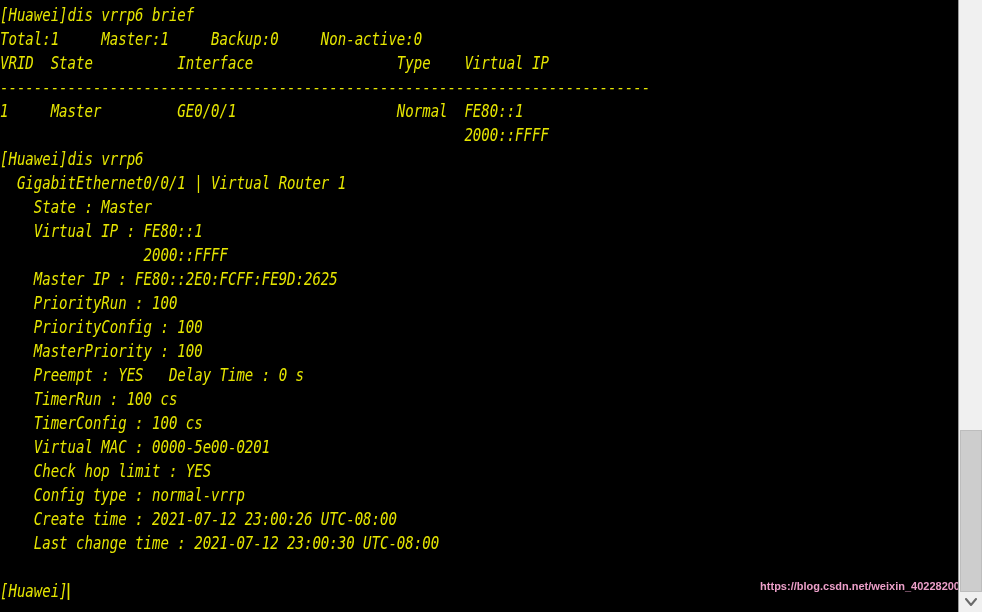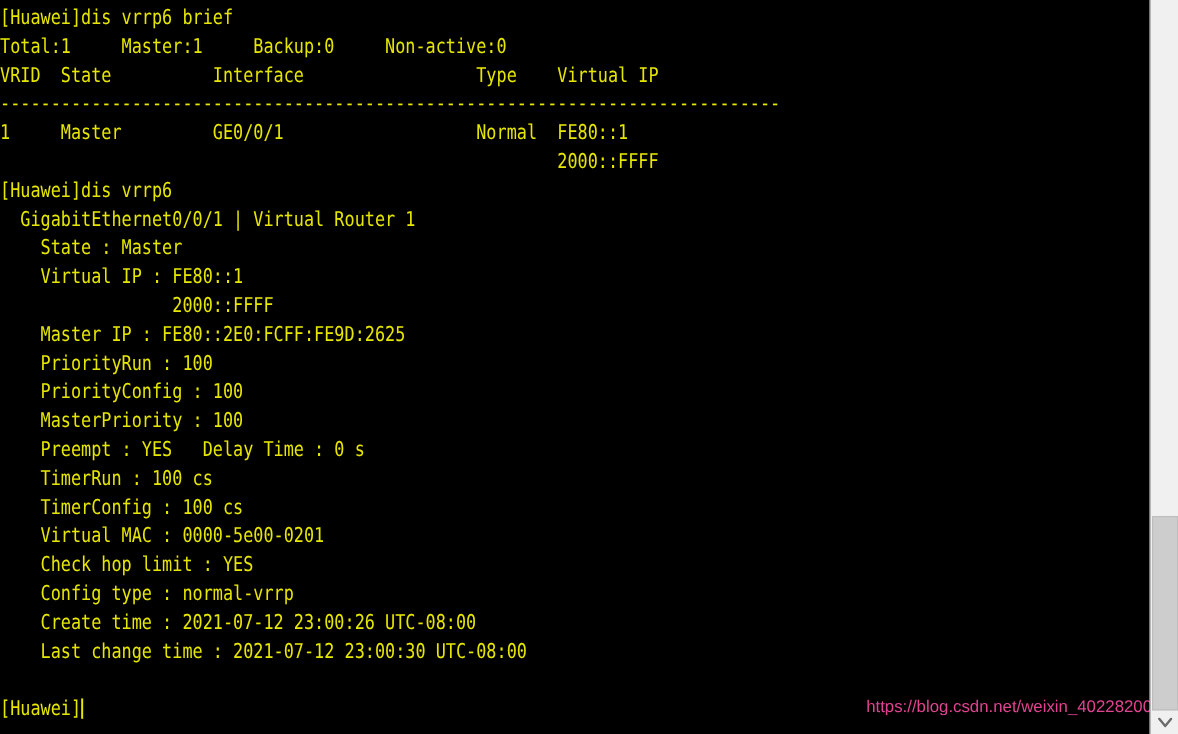--- a/index.html
+++ b/index.html
@@ -22,20 +22,21 @@
     height: 612px;
     background: #000000;
     font-family: "DejaVu Sans Mono", "Liberation Mono", monospace;
     font-size: 17px;
     line-height: 24px;
     color: #e6e600;
     letter-spacing: 0px;
     padding: 3px 0 0 0;
     box-sizing: border-box;
     overflow: hidden;
+    font-style: italic;
   }
   .line {
     white-space: pre;
     height: 24px;
     font-family: "DejaVu Sans Mono", "Liberation Mono", monospace;
     font-size: 17px;
     line-height: 24px;
     color: #e6e600;
     margin: 0;
     padding: 0;
@@ -90,27 +91,28 @@
     align-items: center;
     justify-content: center;
   }
   #scroll-down-arrow svg { display: block; }
   
   #watermark {
     position: absolute;
     right: 22px;
     top: 580px;
     font-family: "Liberation Sans", sans-serif;
-    font-size: 14px;
-    color: #ec4899;
+    font-size: 11px;
+    color: #f9a8d4;
     white-space: nowrap;
     overflow: hidden;
     max-width: 260px;
     opacity: 0.95;
     pointer-events: none;
+    font-weight: bold;
   }
 </style>
 </head>
 <body>
 
 <div id="screen">
 
   <div id="terminal">
     <div class="line">[Huawei]dis vrrp6 brief</div>
     <div class="line">Total:1     Master:1     Backup:0     Non-active:0</div>

